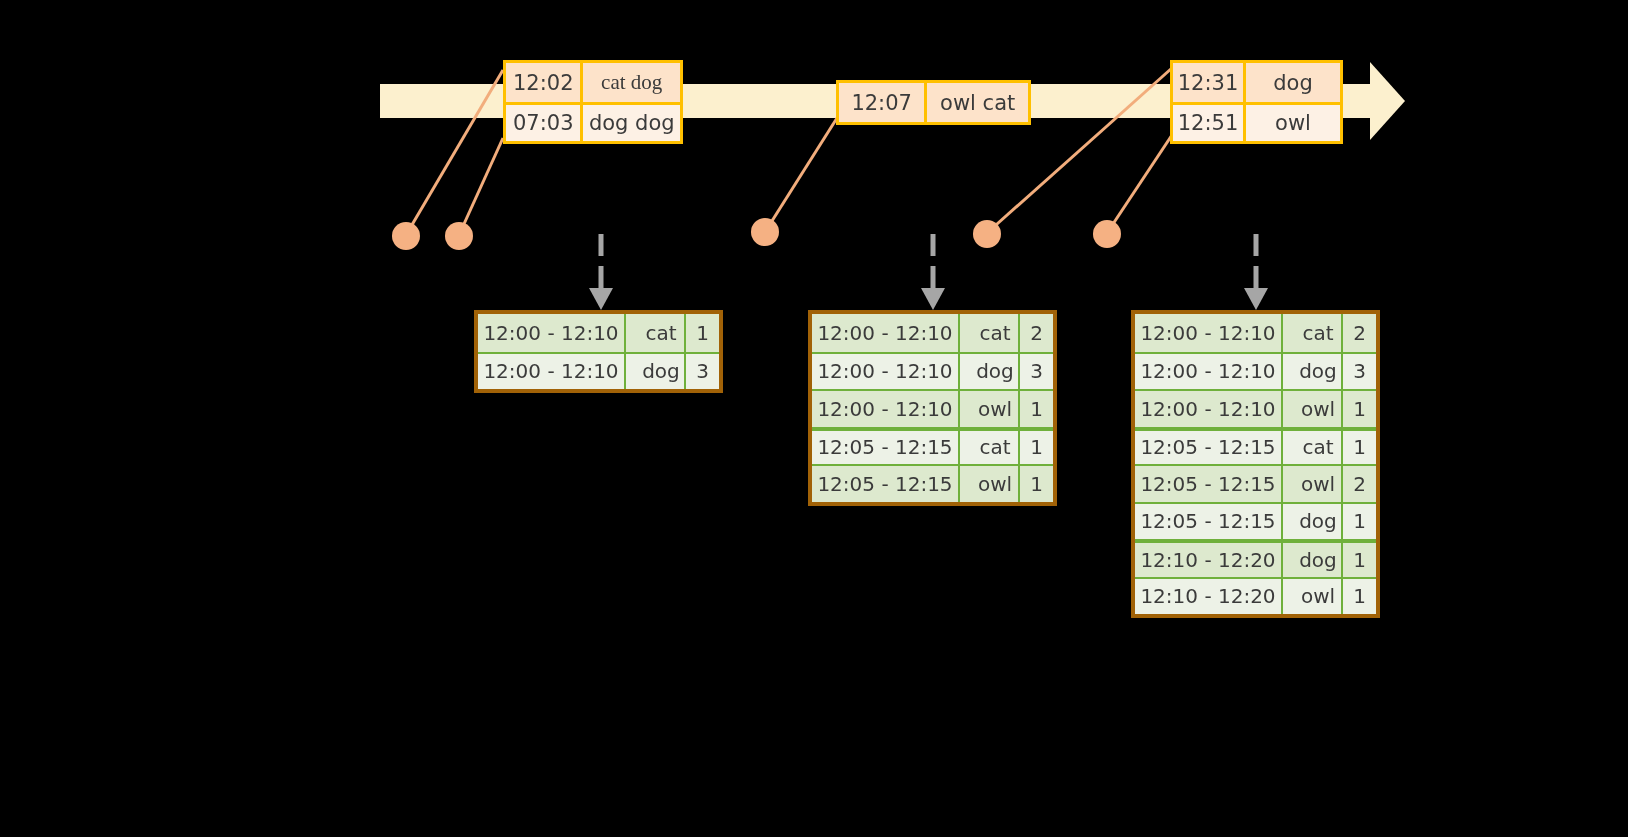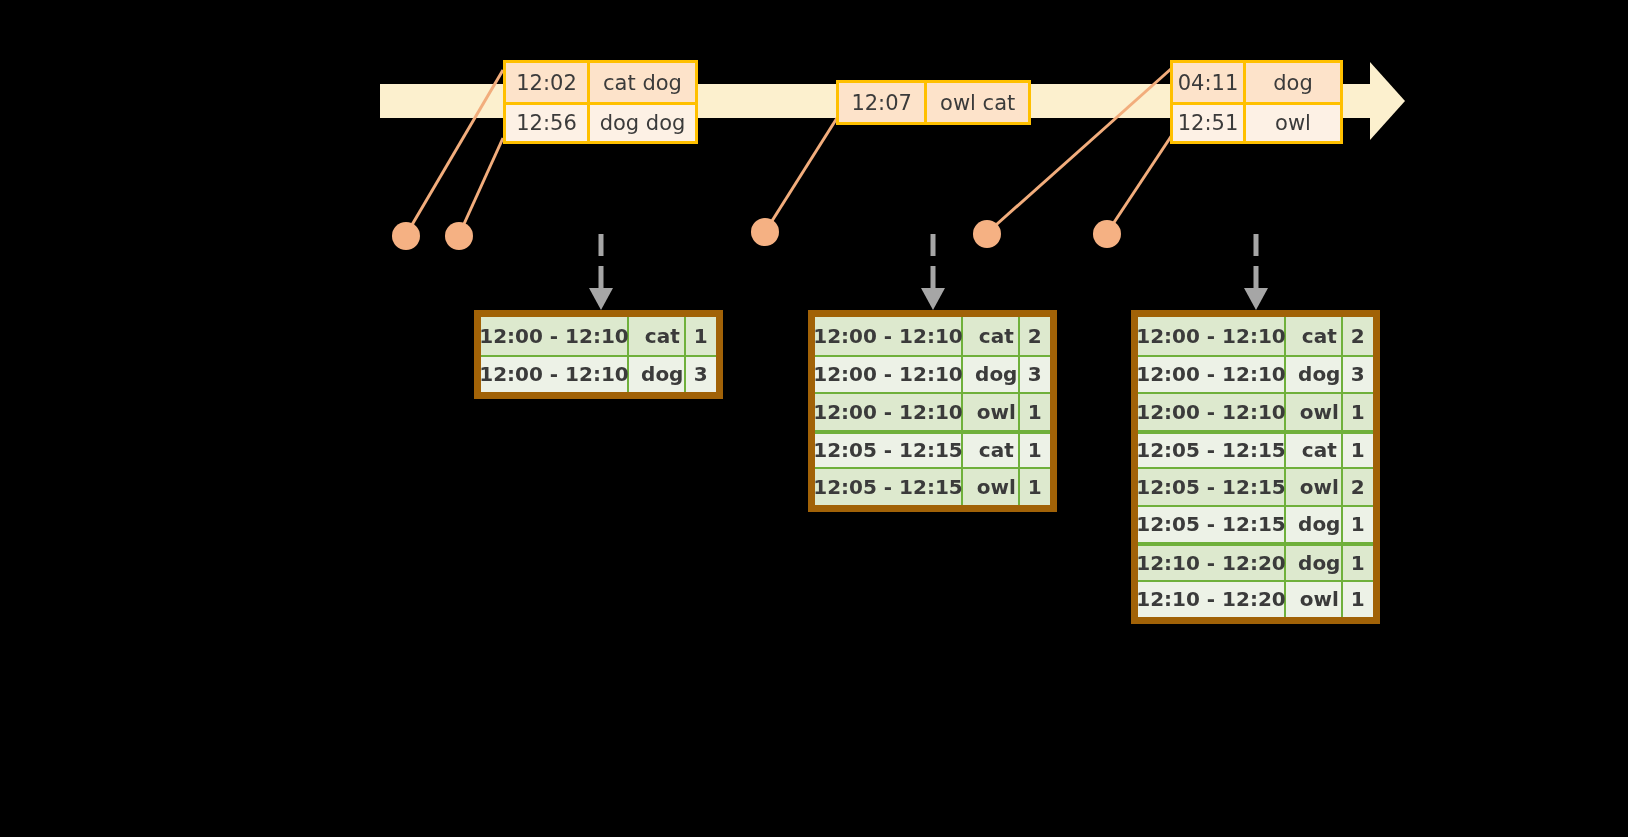--- a/index.html
+++ b/index.html
@@ -60,24 +60,23 @@
   }
   .evt-time {
     border-right: 3px solid #FFC000;
   }
   .shade-a .evt-time, .shade-a .evt-val { background: #FDE3CA; }
   .shade-b .evt-time, .shade-b .evt-val { background: #FDF1E5; }
 
   
   .gtable {
     position: absolute;
-    border: 7px solid #a16207;
+    border: 4px solid #a16207;
     box-sizing: border-box;
     z-index: 5;
-    font-weight: bold;
   }
   .grow {
     display: flex;
     flex-direction: row;
     height: 37.5px;
     box-sizing: border-box;
   }
   .grow + .grow { border-top: 2px solid #6FB03B; }
   .grow.group-start { border-top: 4px solid #6FB03B; }
   .gcell {
@@ -124,41 +123,41 @@
     <g>
       <line x1="933" y1="234" x2="933" y2="290" stroke="#A6A6A6" stroke-width="5" stroke-dasharray="22,10"></line>
       <polygon points="921,288 945,288 933,310" fill="#A6A6A6"></polygon>
     </g>
     <g>
       <line x1="1256" y1="234" x2="1256" y2="290" stroke="#A6A6A6" stroke-width="5" stroke-dasharray="22,10"></line>
       <polygon points="1244,288 1268,288 1256,310" fill="#A6A6A6"></polygon>
     </g>
   </svg>
 
-  <div class="evt-box" style="left:503px; top:60px; width:195px;">
+  <div class="evt-box" style="left:503px; top:60px; width:180px;">
     <div class="evt-row shade-a">
       <span class="evt-time" style="width:84px;">12:02</span>
-      <span class="evt-val" style="width:105px;">cat dog</span>
+      <span class="evt-val" style="width:105px;font-family:Liberation Serif, serif;">cat dog</span>
     </div>
     <div class="evt-row shade-b">
-      <span class="evt-time" style="width:84px;">12:56</span>
+      <span class="evt-time" style="width:84px;">07:03</span>
       <span class="evt-val" style="width:105px;">dog dog</span>
     </div>
   </div>
 
   <div class="evt-box" style="left:836px; top:80px; width:195px;">
     <div class="evt-row shade-a">
       <span class="evt-time" style="width:92px;">12:07</span>
       <span class="evt-val" style="width:105px;">owl cat</span>
     </div>
   </div>
 
   <div class="evt-box" style="left:1170px; top:60px; width:173px;">
     <div class="evt-row shade-a">
-      <span class="evt-time" style="width:73px;">04:11</span>
+      <span class="evt-time" style="width:73px;">12:31</span>
       <span class="evt-val" style="width:94px;">dog</span>
     </div>
     <div class="evt-row shade-b">
       <span class="evt-time" style="width:73px;">12:51</span>
       <span class="evt-val" style="width:94px;">owl</span>
     </div>
   </div>
 
   <div class="gtable" id="gt1" style="left:474px; top:310px; width:249px;">
       <div class="grow gshade-a">

